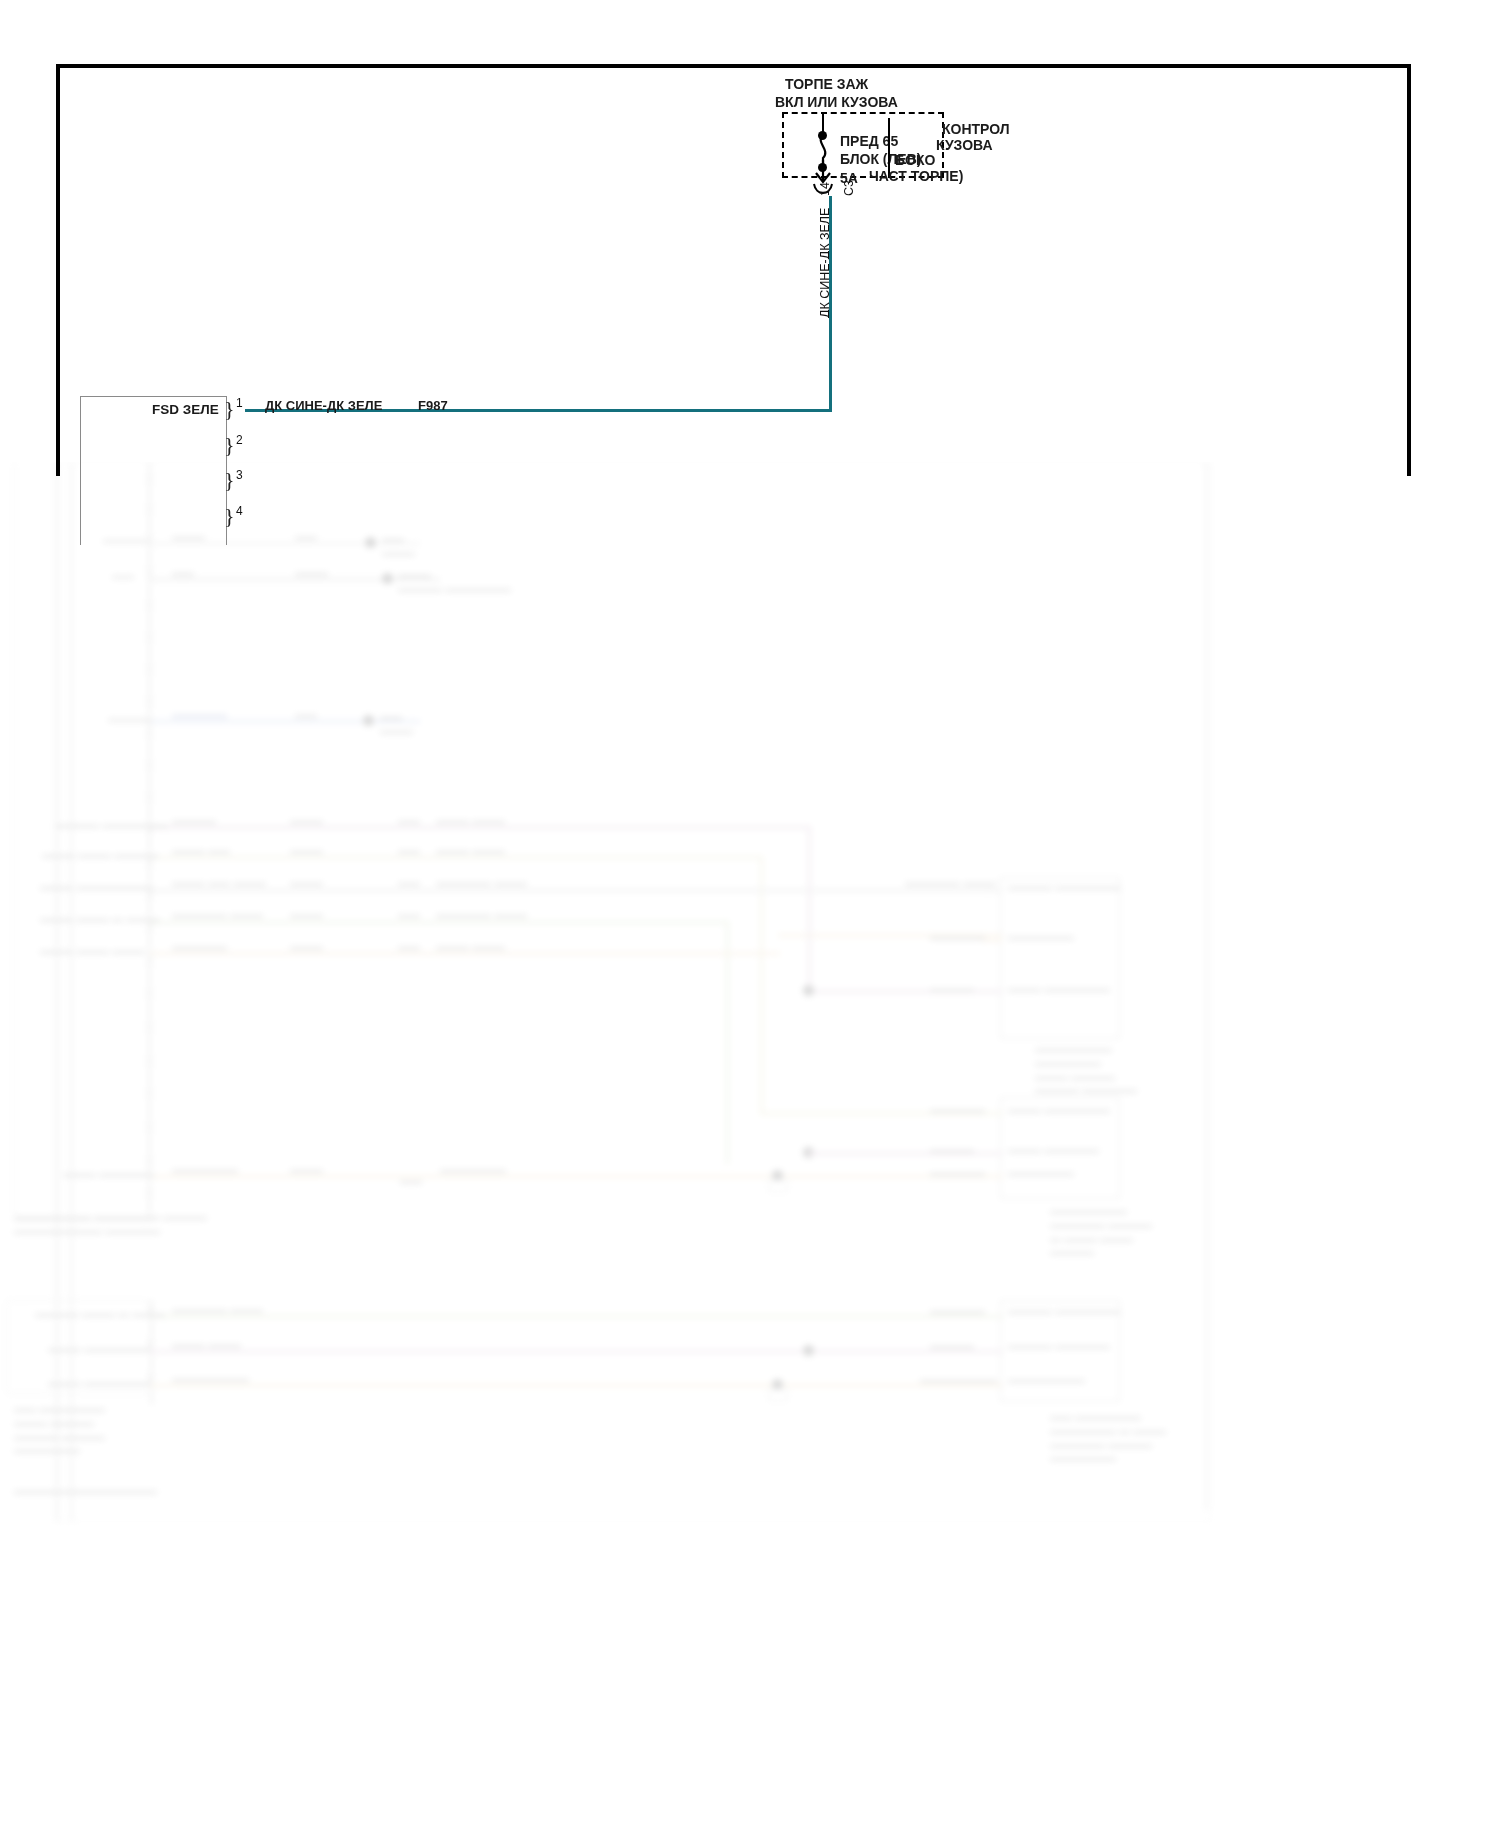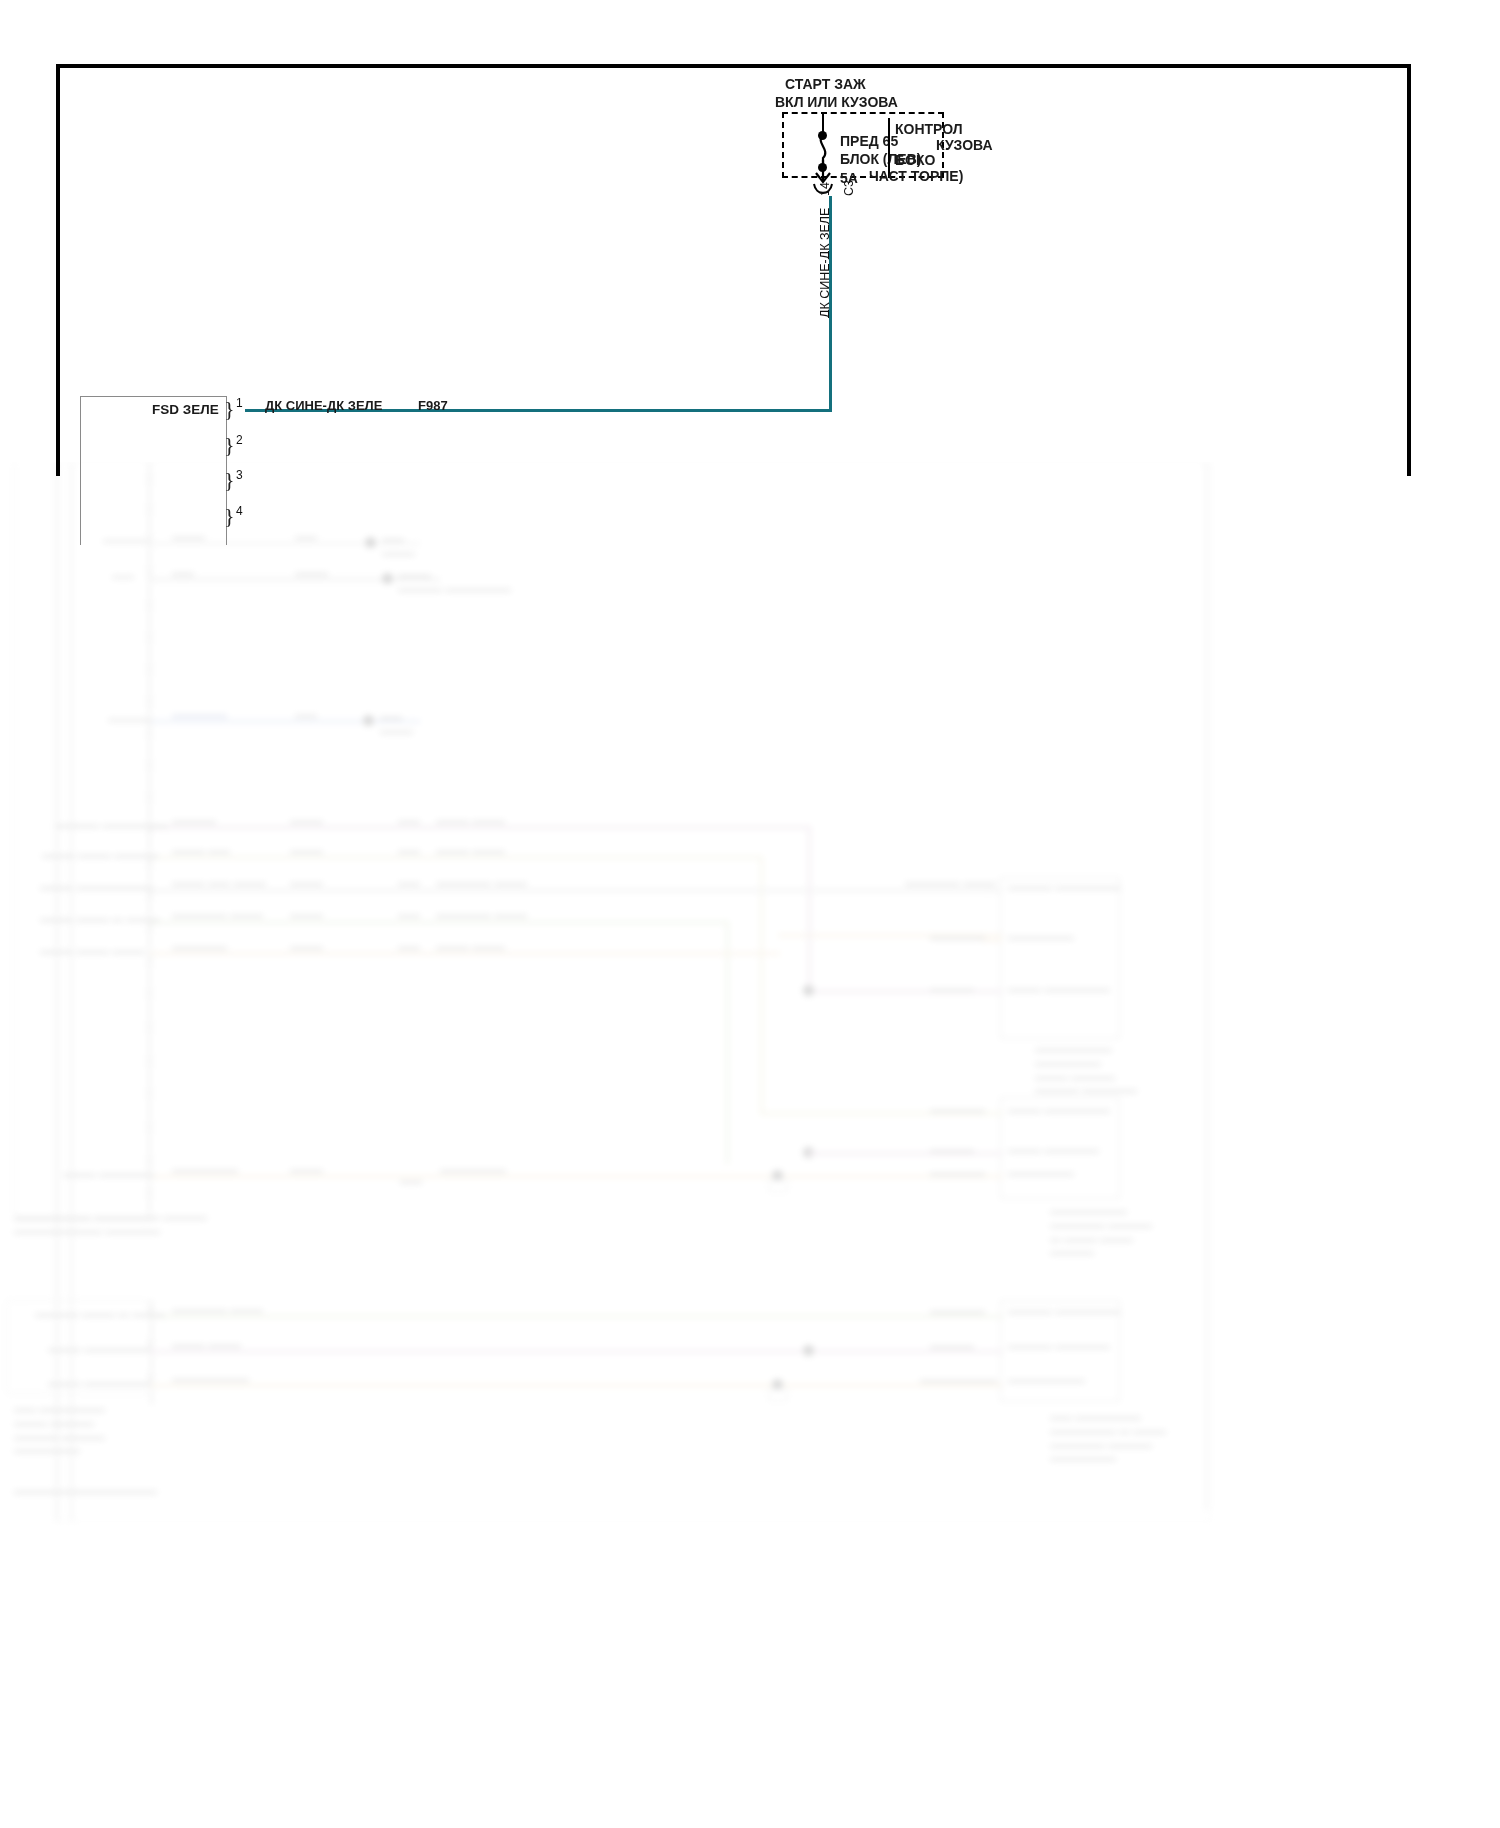--- a/index.html
+++ b/index.html
@@ -216,39 +216,39 @@
       <div class="bl-txt" style="left:14px;top:1022px;color:#8f8f8f;">▬▬▬▬▬▬▬▬▬▬▬▬▬</div>
 
     </div>
     <div id="fog"></div>
   </div>
 
   <div class="vline" style="left:56px;top:64px;height:412px;background:#000;width:4px;"></div>
   <div class="hline" style="left:56px;top:64px;width:1355px;height:4px;background:#000;"></div>
   <div class="vline" style="left:1407px;top:64px;height:412px;background:#000;width:4px;"></div>
 
-  <div class="txt bold" style="left:785px;top:76px;font-size:14px;">СТАРТ ЗАЖ</div>
+  <div class="txt bold" style="left:785px;top:76px;font-size:14px;">ТОРПЕ ЗАЖ</div>
   <div class="txt bold" style="left:775px;top:94px;font-size:14px;">ВКЛ ИЛИ КУЗОВА</div>
 
   <div class="dash-box" style="left:782px;top:112px;width:158px;height:62px;"></div>
 
   <div class="vline" style="left:822px;top:112px;height:23px;"></div>
   <div class="dot" style="left:818px;top:131px;"></div>
 
   <svg class="abs" style="left:812px;top:134px;width:24px;height:36px;" viewBox="0 0 24 36">
     <path d="M11 2 C 3 8, 19 16, 11 24 L 11 33" stroke="#000" stroke-width="2.2" fill="none"></path>
   </svg>
   <div class="dot" style="left:818px;top:163px;"></div>
 
   <div class="txt bold" style="left:840px;top:133px;font-size:14px;">ПРЕД 65</div>
   <div class="txt bold" style="left:840px;top:151px;font-size:14px;">БЛОК (ЛЕВ)</div>
   <div class="txt bold" style="left:840px;top:170px;font-size:14px;">5A</div>
 
   <div class="vline" style="left:888px;top:118px;height:60px;width:2px;background:#000;"></div>
-  <div class="txt bold" style="left:895px;top:121px;font-size:14px;">КОНТРОЛ</div>
+  <div class="txt bold" style="left:942px;top:121px;font-size:14px;">КОНТРОЛ</div>
   <div class="txt bold" style="left:895px;top:137px;font-size:14px;padding-left:41px;">КУЗОВА</div>
   <div class="txt bold" style="left:895px;top:152px;font-size:14px;">БОКО</div>
   <div class="txt bold" style="left:869px;top:168px;font-size:14px;">ЧАСТ ТОРПЕ)</div>
 
   <svg class="abs" style="left:810px;top:160px;width:26px;height:34px;" viewBox="0 0 26 34">
     <path d="M13 0 L13 20" stroke="#000" stroke-width="2.2" fill="none"></path>
     <path d="M6 13 L13 22 L20 13" stroke="#000" stroke-width="2.2" fill="none"></path>
   </svg>
 
   <svg class="abs" style="left:810px;top:182px;width:26px;height:16px;" viewBox="0 0 26 16">

